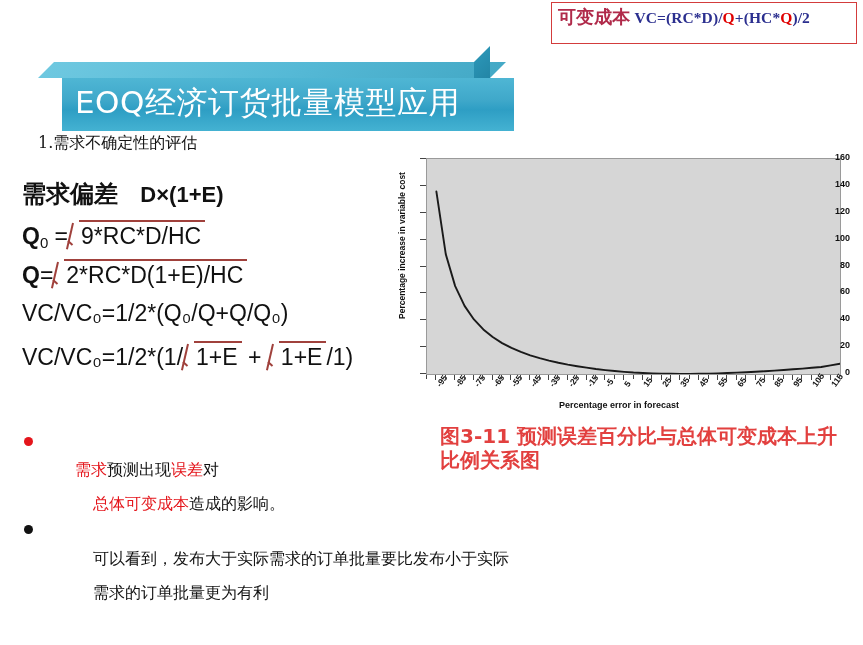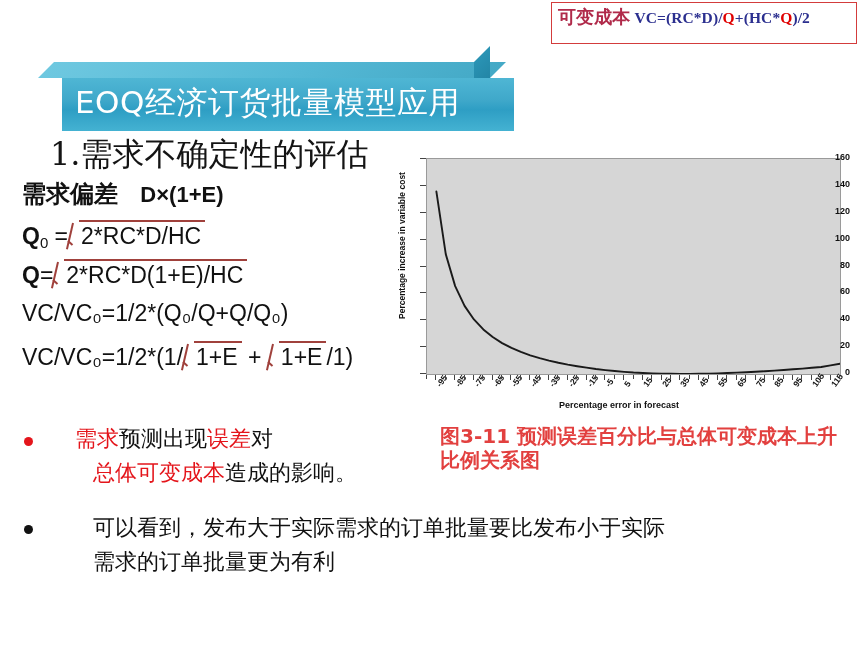--- a/index.html
+++ b/index.html
@@ -71,23 +71,23 @@
     font-family: "DejaVu Sans", sans-serif;
     font-size: 31px;
     color: #ffffff;
     letter-spacing: .5px;
     white-space: nowrap;
   }
 
   
   #subheading {
     position: absolute;
-    left: 50px; top: 133px;
+    left: 38px; top: 133px;
     font-family: "DejaVu Serif", serif;
-    font-size: 32px;
+    font-size: 16px;
     color: #141414;
     white-space: nowrap;
   }
   #deviation-line {
     position: absolute;
     left: 22px; top: 178px;
     font-family: "DejaVu Sans", sans-serif;
     font-size: 24px;
     font-weight: bold;
     color: #111;
@@ -148,23 +148,24 @@
 
   
   .bullet-dot {
     position: absolute;
     width: 9px; height: 9px;
     border-radius: 50%;
   }
   .bullet-text {
     position: absolute;
     font-family: "DejaVu Serif", serif;
-    font-size: 22px;
+    font-size: 16px;
     line-height: 34px;
     color: #111;
+    margin-top: 31px;
   }
   .red { color: #e4151b; }
 
   
   #chart {
     position: absolute;
     left: 388px; top: 152px;
     width: 462px; height: 262px;
   }
   #chart-ylabel {
@@ -260,21 +261,21 @@
 </div>
 
 <div id="subheading">1.需求不确定性的评估</div>
 
 <div id="deviation-line">
   <span>需求偏差</span>
   <span class="mono-part" style="margin-left:14px;">D×(1+E)</span>
 </div>
 
 <div class="formula-row" style="top:220px;">
-  <span class="lead">Q</span><span class="sub">0</span><span class="body"> =</span><span class="radical"><span class="rad-glyph"></span><span class="rad-content body">2*RC*D/HC</span></span>
+  <span class="lead">Q</span><span class="sub">0</span><span class="body"> =</span><span class="radical"><span class="rad-glyph"></span><span class="rad-content body">9*RC*D/HC</span></span>
 </div>
 
 <div class="formula-row" style="top:259px;">
   <span class="lead">Q</span><span class="body">=</span><span class="radical"><span class="rad-glyph"></span><span class="rad-content body">2*RC*D(1+E)/HC</span></span>
 </div>
 
 <div class="formula-row" style="top:300px;">
   <span class="body">VC/VC₀=1/2*(Q₀/Q+Q/Q₀)</span>
 </div>
 

